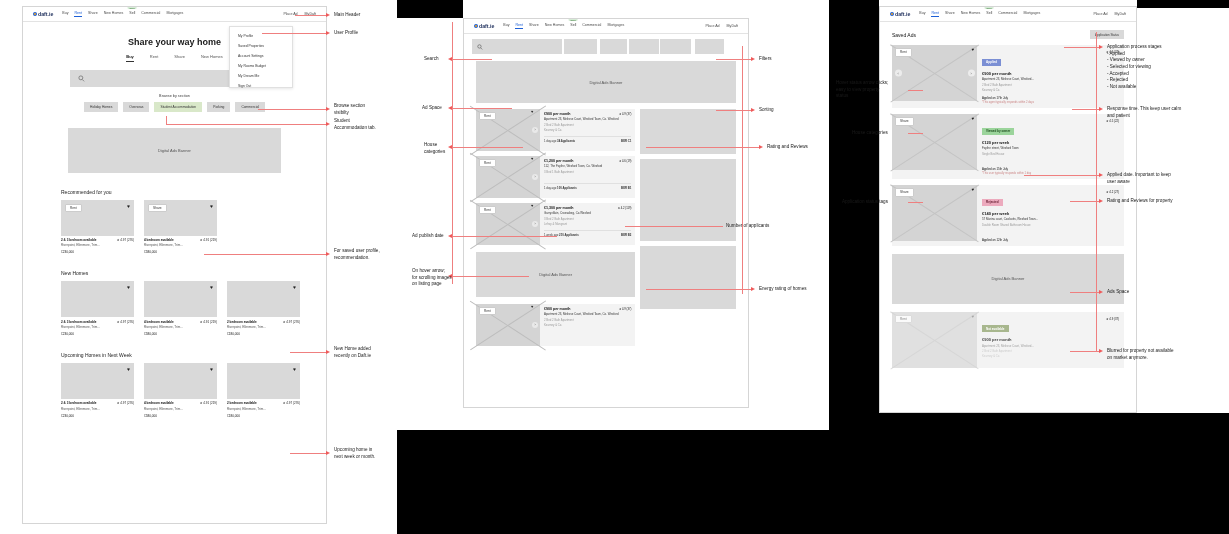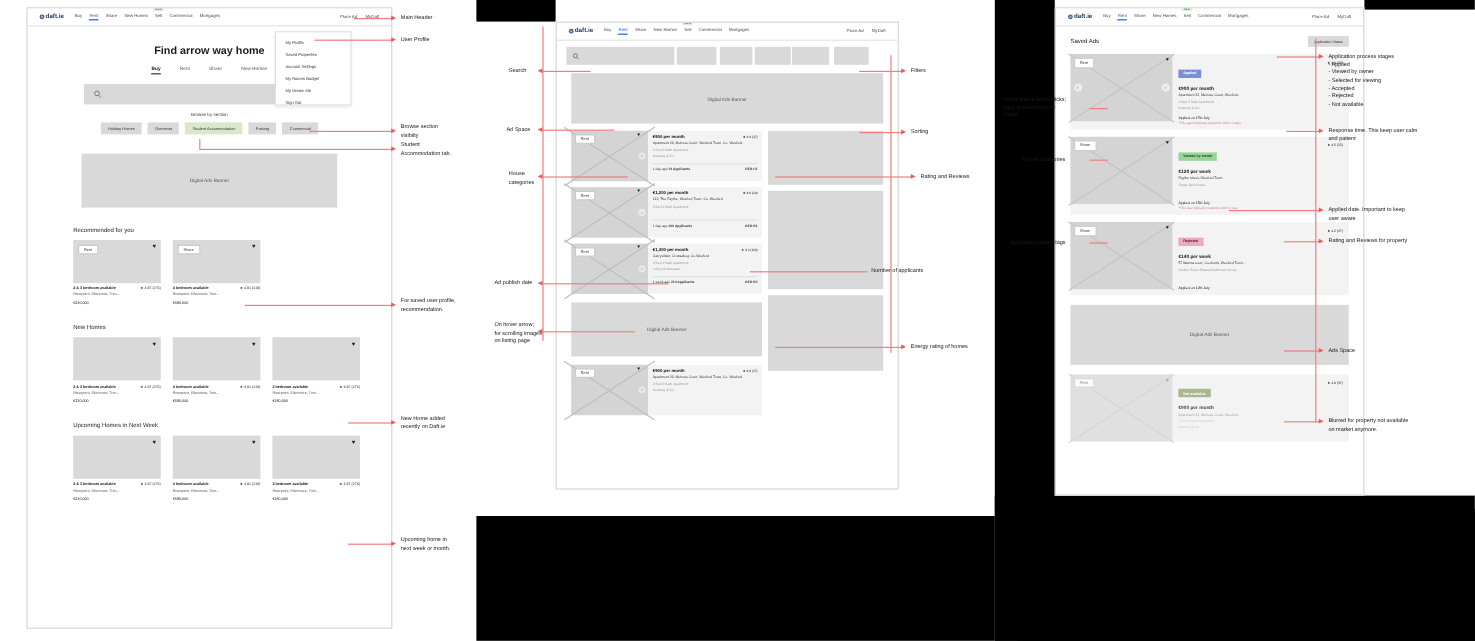--- a/index.html
+++ b/index.html
@@ -161,21 +161,21 @@
       <span>Commercial</span>
       <span>Mortgages</span>
     </div>
     <div class="navright">
       <span>Place Ad</span>
       <span>MyDaft</span>
     </div>
   </div>
 
   <div class="hero">
-    <h1>Find arrow way home</h1>
+    <h1>Share your way home</h1>
     <div class="tabs">
       <span class="active">Buy</span>
       <span>Rent</span>
       <span>Share</span>
       <span>New Homes</span>
     </div>
     <div class="searchbar">
       <svg width="7" height="7" viewBox="0 0 16 16">
         <circle cx="6.5" cy="6.5" r="4.5" fill="none" stroke="#444" stroke-width="1.2"></circle>
         <line x1="10" y1="10.5" x2="14" y2="14.5" stroke="#444" stroke-width="1.2"></line>

